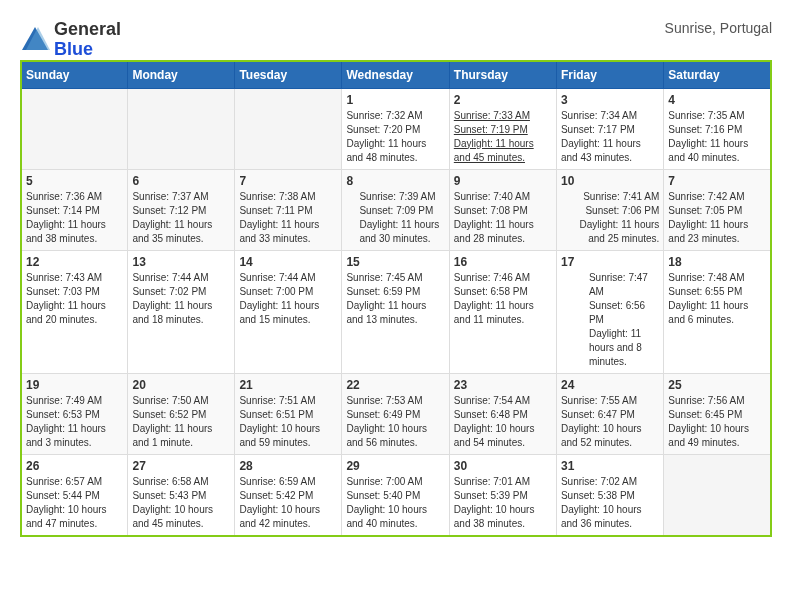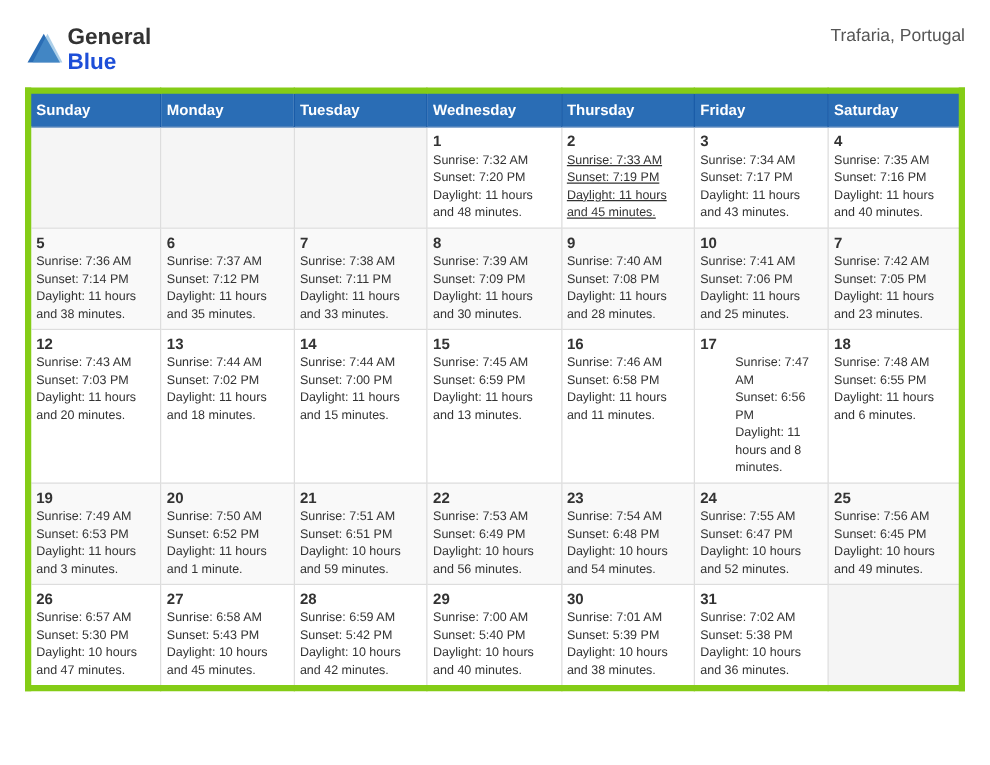--- a/index.html
+++ b/index.html
@@ -7,21 +7,20 @@
       font-family: Arial, sans-serif;
       background: #fff;
       width: 792px;
       min-height: 612px;
       padding: 20px;
     }
     .header {
       display: flex;
       justify-content: space-between;
       align-items: flex-start;
-      margin-bottom: 10px;
     }
     .logo {
       display: flex;
       align-items: center;
     }
     .logo-text {
       display: flex;
       flex-direction: column;
       font-size: 18px;
       font-weight: bold;
@@ -44,21 +43,21 @@
       color: #333;
       line-height: 1.1;
     }
     .location {
       font-size: 14px;
       color: #555;
     }
     .calendar {
       width: 100%;
       border-collapse: collapse;
-      border: 5px solid #84cc16;
+      border: 2px solid #84cc16;
     }
     .calendar th {
       background-color: #2a6db5;
       color: white;
       font-size: 12px;
       font-weight: bold;
       padding: 6px 4px;
       text-align: left;
       border: 1px solid #1a5ca8;
     }
@@ -100,21 +99,21 @@
         <polygon points="15,2 28,25 2,25" fill="#2a6db5"></polygon>
         <polygon points="18,2 30,25 6,25" fill="#5a9fd4" opacity="0.5"></polygon>
       </svg>
     </div>
     <div class="logo-text">
       <span class="logo-general">General</span>
       <span class="logo-blue">Blue</span>
     </div>
   </div>
   <div class="title-block">
-    <div class="location">Trafaria, Portugal</div>
+    <div class="location">Sunrise, Portugal</div>
   </div>
 </div>
 
 <table class="calendar">
   <thead>
     <tr>
     <th>Sunday</th>
         <th>Monday</th>
         <th>Tuesday</th>
         <th>Wednesday</th>
@@ -167,33 +166,33 @@
 Daylight: 11 hours and 35 minutes.</div>
         </td>
         <td>
           <div class="day-number">7</div>
           <div class="day-info" style="white-space: pre-line;">Sunrise: 7:38 AM
 Sunset: 7:11 PM
 Daylight: 11 hours and 33 minutes.</div>
         </td>
         <td>
           <div class="day-number">8</div>
-          <div class="day-info" style="white-space: pre-line;">Sunrise: 7:39 AM
+          <div class="day-info" style="white-space: pre-line; margin-left: 13px;">Sunrise: 7:39 AM
 Sunset: 7:09 PM
 Daylight: 11 hours and 30 minutes.</div>
         </td>
         <td>
           <div class="day-number">9</div>
           <div class="day-info" style="white-space: pre-line;">Sunrise: 7:40 AM
 Sunset: 7:08 PM
 Daylight: 11 hours and 28 minutes.</div>
         </td>
         <td>
           <div class="day-number">10</div>
-          <div class="day-info" style="white-space: pre-line;">Sunrise: 7:41 AM
+          <div class="day-info" style="white-space: pre-line; text-align: right;">Sunrise: 7:41 AM
 Sunset: 7:06 PM
 Daylight: 11 hours and 25 minutes.</div>
         </td>
         <td>
           <div class="day-number">7</div>
           <div class="day-info" style="white-space: pre-line;">Sunrise: 7:42 AM
 Sunset: 7:05 PM
 Daylight: 11 hours and 23 minutes.</div>
         </td>
       </tr>
@@ -282,21 +281,21 @@
           <div class="day-number">25</div>
           <div class="day-info" style="white-space: pre-line;">Sunrise: 7:56 AM
 Sunset: 6:45 PM
 Daylight: 10 hours and 49 minutes.</div>
         </td>
       </tr>
       <tr>
         <td>
           <div class="day-number">26</div>
           <div class="day-info" style="white-space: pre-line;">Sunrise: 6:57 AM
-Sunset: 5:30 PM
+Sunset: 5:44 PM
 Daylight: 10 hours and 47 minutes.</div>
         </td>
         <td>
           <div class="day-number">27</div>
           <div class="day-info" style="white-space: pre-line;">Sunrise: 6:58 AM
 Sunset: 5:43 PM
 Daylight: 10 hours and 45 minutes.</div>
         </td>
         <td>
           <div class="day-number">28</div>

